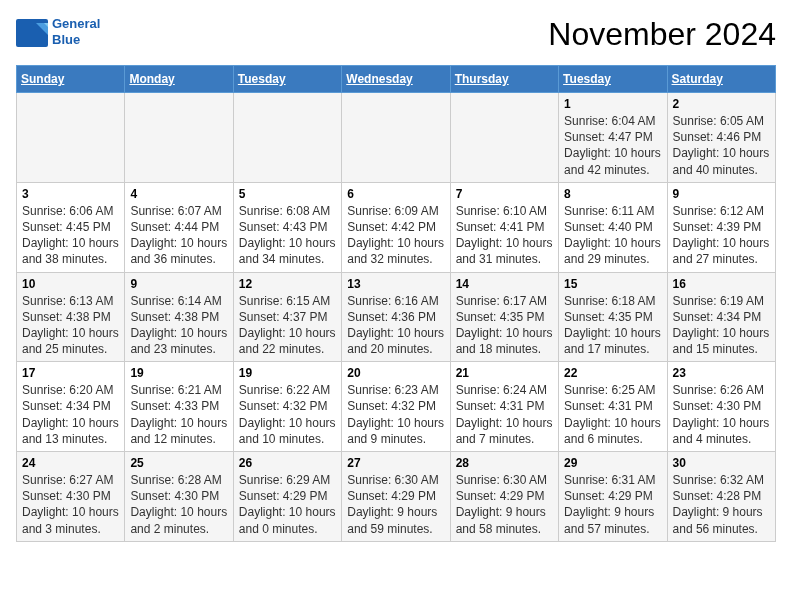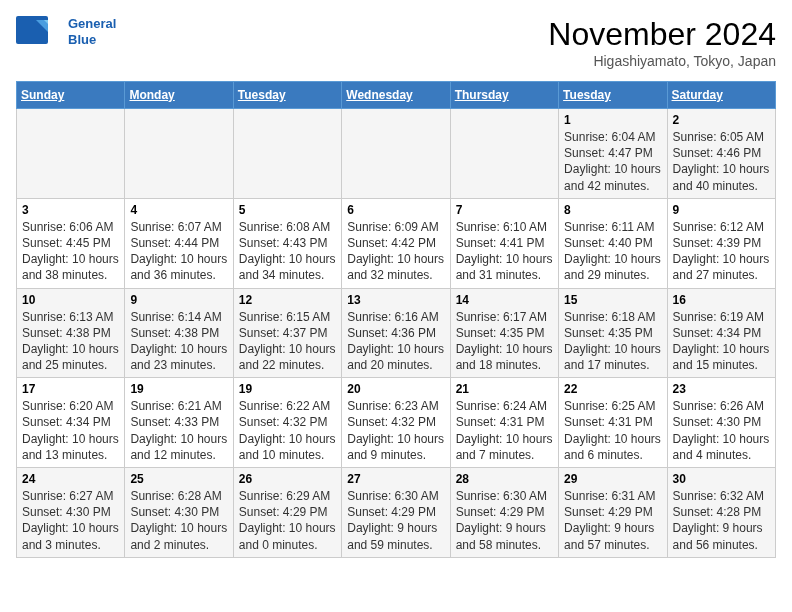--- a/index.html
+++ b/index.html
@@ -11,22 +11,22 @@
       padding: 16px;
     }
     .header {
       display: flex;
       justify-content: space-between;
       align-items: flex-start;
       margin-bottom: 12px;
     }
     .logo {
       display: flex;
-      align-items: flex-start;
-      gap: 20px;
+      align-items: flex-end;
+      gap: 4px;
     }
     .logo-text {
       font-size: 13px;
       font-weight: bold;
       line-height: 1.2;
     }
     .logo-text span {
       display: block;
     }
     .logo-blue { color: #1a5fb0; }
@@ -102,21 +102,20 @@
       <polygon points="20,4 32,4 32,16" fill="#4a9de0"></polygon>
       <polygon points="28,4 32,4 32,8" fill="#7ec8f0"></polygon>
     </svg>
     <div class="logo-text">
       <span class="logo-blue">General</span>
       <span class="logo-blue">Blue</span>
     </div>
   </div>
   <div class="title-block">
     <div class="month-title">November 2024</div>
-    <div class="location">Higashiyamato, Tokyo, Japan</div>
   </div>
 </div>
 
 <table>
   <thead>
     <tr>
     <th>Sunday</th>
         <th>Monday</th>
         <th>Tuesday</th>
         <th>Wednesday</th>

